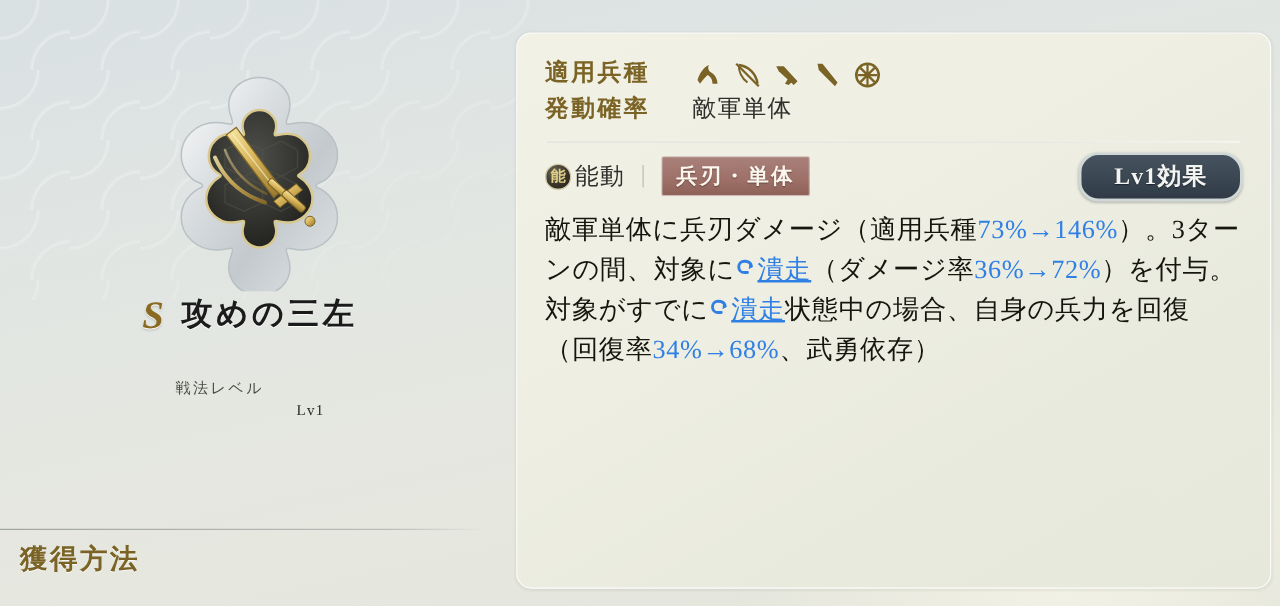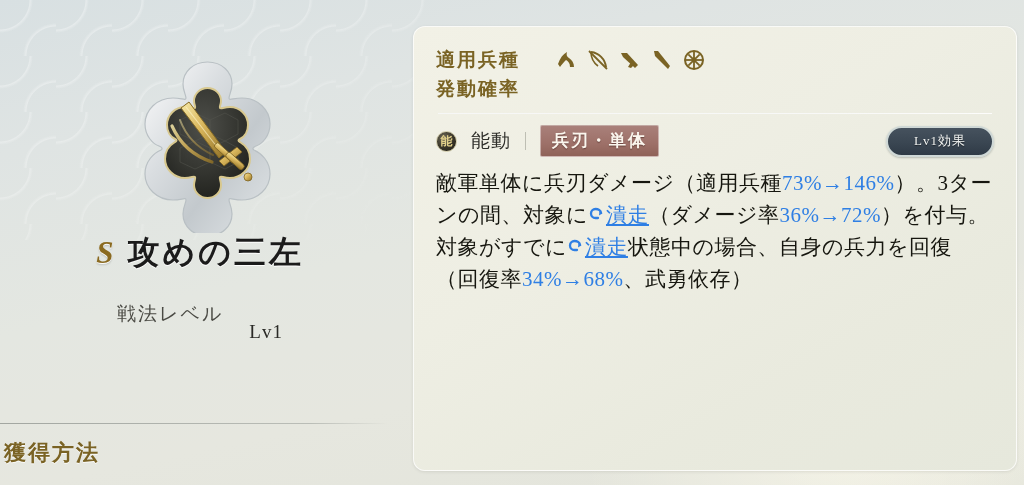--- a/index.html
+++ b/index.html
@@ -48,61 +48,61 @@
     display:flex; align-items:center; justify-content:center; gap:14px;
   }
   #rank-badge {
     font-family:"Liberation Serif", serif;
     font-style:italic; font-weight:bold; font-size:31px;
     color:#8a6a20;
     text-shadow:0 1px 0 rgba(255,255,255,.95), 0 2px 2px rgba(0,0,0,.18);
     line-height:1;
   }
   #skill-name {
-    font-size:32px; font-weight:bold; color:#1b1b1b;
+    font-size:25px; font-weight:bold; color:#1b1b1b;
     letter-spacing:3px; line-height:1;
     text-shadow:0 1px 0 rgba(255,255,255,.9);
     text-align:right;
   }
 
   #skill-level-row {
     position:absolute; left:0; top:285px; width:400px;
     display:flex; align-items:center; justify-content:center; gap:26px;
-    font-size:19px; color:#4a4a44; letter-spacing:2px;
+    font-size:12px; color:#4a4a44; letter-spacing:2px;
   }
   #skill-level-value { color:#2a2a26; letter-spacing:1px;margin-top:36px; }
 
   
   #acquire-divider {
     position:absolute; left:0; top:423px; width:388px; height:1px;
     background:linear-gradient(90deg, rgba(140,145,140,.75) 0%, rgba(150,155,150,.55) 80%, rgba(150,155,150,0) 100%);
   }
   #acquire-row {
     position:absolute; left:0; top:432px; width:400px; height:42px;
-    display:flex; align-items:center;
+    display:flex; align-items:flex-start;padding-left:12px;
   }
   #acquire-label {
     margin-left:4px; font-size:22px; font-weight:bold; color:#7a6324; letter-spacing:2px;
     text-shadow:0 1px 0 rgba(255,255,255,.8);
   }
   #acquire-value {
     position:absolute; left:296px; font-size:22px; font-weight:bold; color:#3a3a36; letter-spacing:2px;
   }
 
   
   #detail-panel {
     position:absolute; left:413px; top:26px; width:604px; height:445px;
     border-radius:12px;
     background:linear-gradient(150deg, #f2f1e6 0%, #eeeee3 40%, #e9eade 72%, #e6e8dc 100%);
     border:1px solid rgba(255,255,255,.75);
     box-shadow:0 1px 3px rgba(90,95,85,.14);
     padding:18px 22px 0 22px;
   }
 
-  .info-row { display:flex; align-items:center; height:29px; }
+  .info-row { display:flex; height:29px; }
   .info-label {
     width:118px; flex:0 0 118px;
     font-size:19px; font-weight:bold; color:#7a6324; letter-spacing:2px;
   }
   .info-value { font-size:19px; color:#2e2e2a; letter-spacing:1px; }
 
   #troop-icons { display:flex; align-items:center; gap:8px; }
   .troop-ico { width:24px; height:24px; display:block; }
 
   #panel-divider {
@@ -120,39 +120,40 @@
     width:118px; flex:0 0 118px;
     font-size:19px; font-weight:bold; color:#7a6324; letter-spacing:2px;
   }
   #active-badge {
     width:21px; height:21px; border-radius:50%;
     background:radial-gradient(circle at 35% 30%, #6b6655 0%, #383428 55%, #201e16 100%);
     border:1px solid #cfc9a8;
     display:flex; align-items:center; justify-content:center;
     font-size:12px; color:#e2d08a; font-weight:bold; line-height:1;
   }
-  #active-text { margin-left:14px; font-size:19px; color:#2e2e2a; letter-spacing:1px;text-align:center; }
+  #active-text { margin-left:3px; font-size:19px; color:#2e2e2a; letter-spacing:1px;text-align:center; }
   #head-sep { width:1px; height:18px; background:rgba(140,142,130,.5); margin:0 14px; }
   #type-tag {
     background:linear-gradient(180deg, #a9807a 0%, #9d7068 60%, #8f6258 100%);
     border:1px solid rgba(255,255,255,.45);
     border-radius:2px;
     padding:3px 11px 4px 11px;
     font-size:17px; font-weight:bold; color:#fbf6ee; letter-spacing:2px;
     text-shadow:0 1px 1px rgba(70,40,35,.6);
   }
   #lv-effect-btn {
     margin-left:auto;
     background:linear-gradient(180deg, #46525e 0%, #3a4652 55%, #2f3a46 100%);
     border:2px solid #cfd8d6;
     border-radius:16px;
     padding:4px 26px 5px 26px;
-    font-size:13px; color:#f2f4f2; letter-spacing:1px;
+    font-size:19px; color:#f2f4f2; letter-spacing:1px;
     text-shadow:0 1px 1px rgba(0,0,0,.5);
     box-shadow:0 1px 2px rgba(60,70,70,.3);
+    font-weight:bold;
   }
 
   #desc {
     margin-top:12px;
     font-size:21px; line-height:1.52; color:#16160f;
     letter-spacing:0.5px; text-align:left;
   }
   .num { color:#2f7fe4; }
   .status-link { color:#2f7fe4; text-decoration:underline; text-underline-offset:2px; }
   .status-ico {
@@ -296,20 +297,21 @@
             <line x1="4" y1="12" x2="20" y2="12"></line>
             <line x1="6.3" y1="6.3" x2="17.7" y2="17.7"></line>
             <line x1="17.7" y1="6.3" x2="6.3" y2="17.7"></line>
           </g>
         </svg>
       </span>
     </div>
 
     <div class="info-row">
       <span class="info-label">発動確率</span>
+      <span class="info-value">敵軍単体</span>
     </div>
 
 
     <div id="panel-divider"></div>
 
     <div id="detail-head-row">
       <span id="active-badge">能</span>
       <span id="active-text">能動</span>
       <span id="head-sep"></span>
       <span id="type-tag">兵刃・単体</span>

